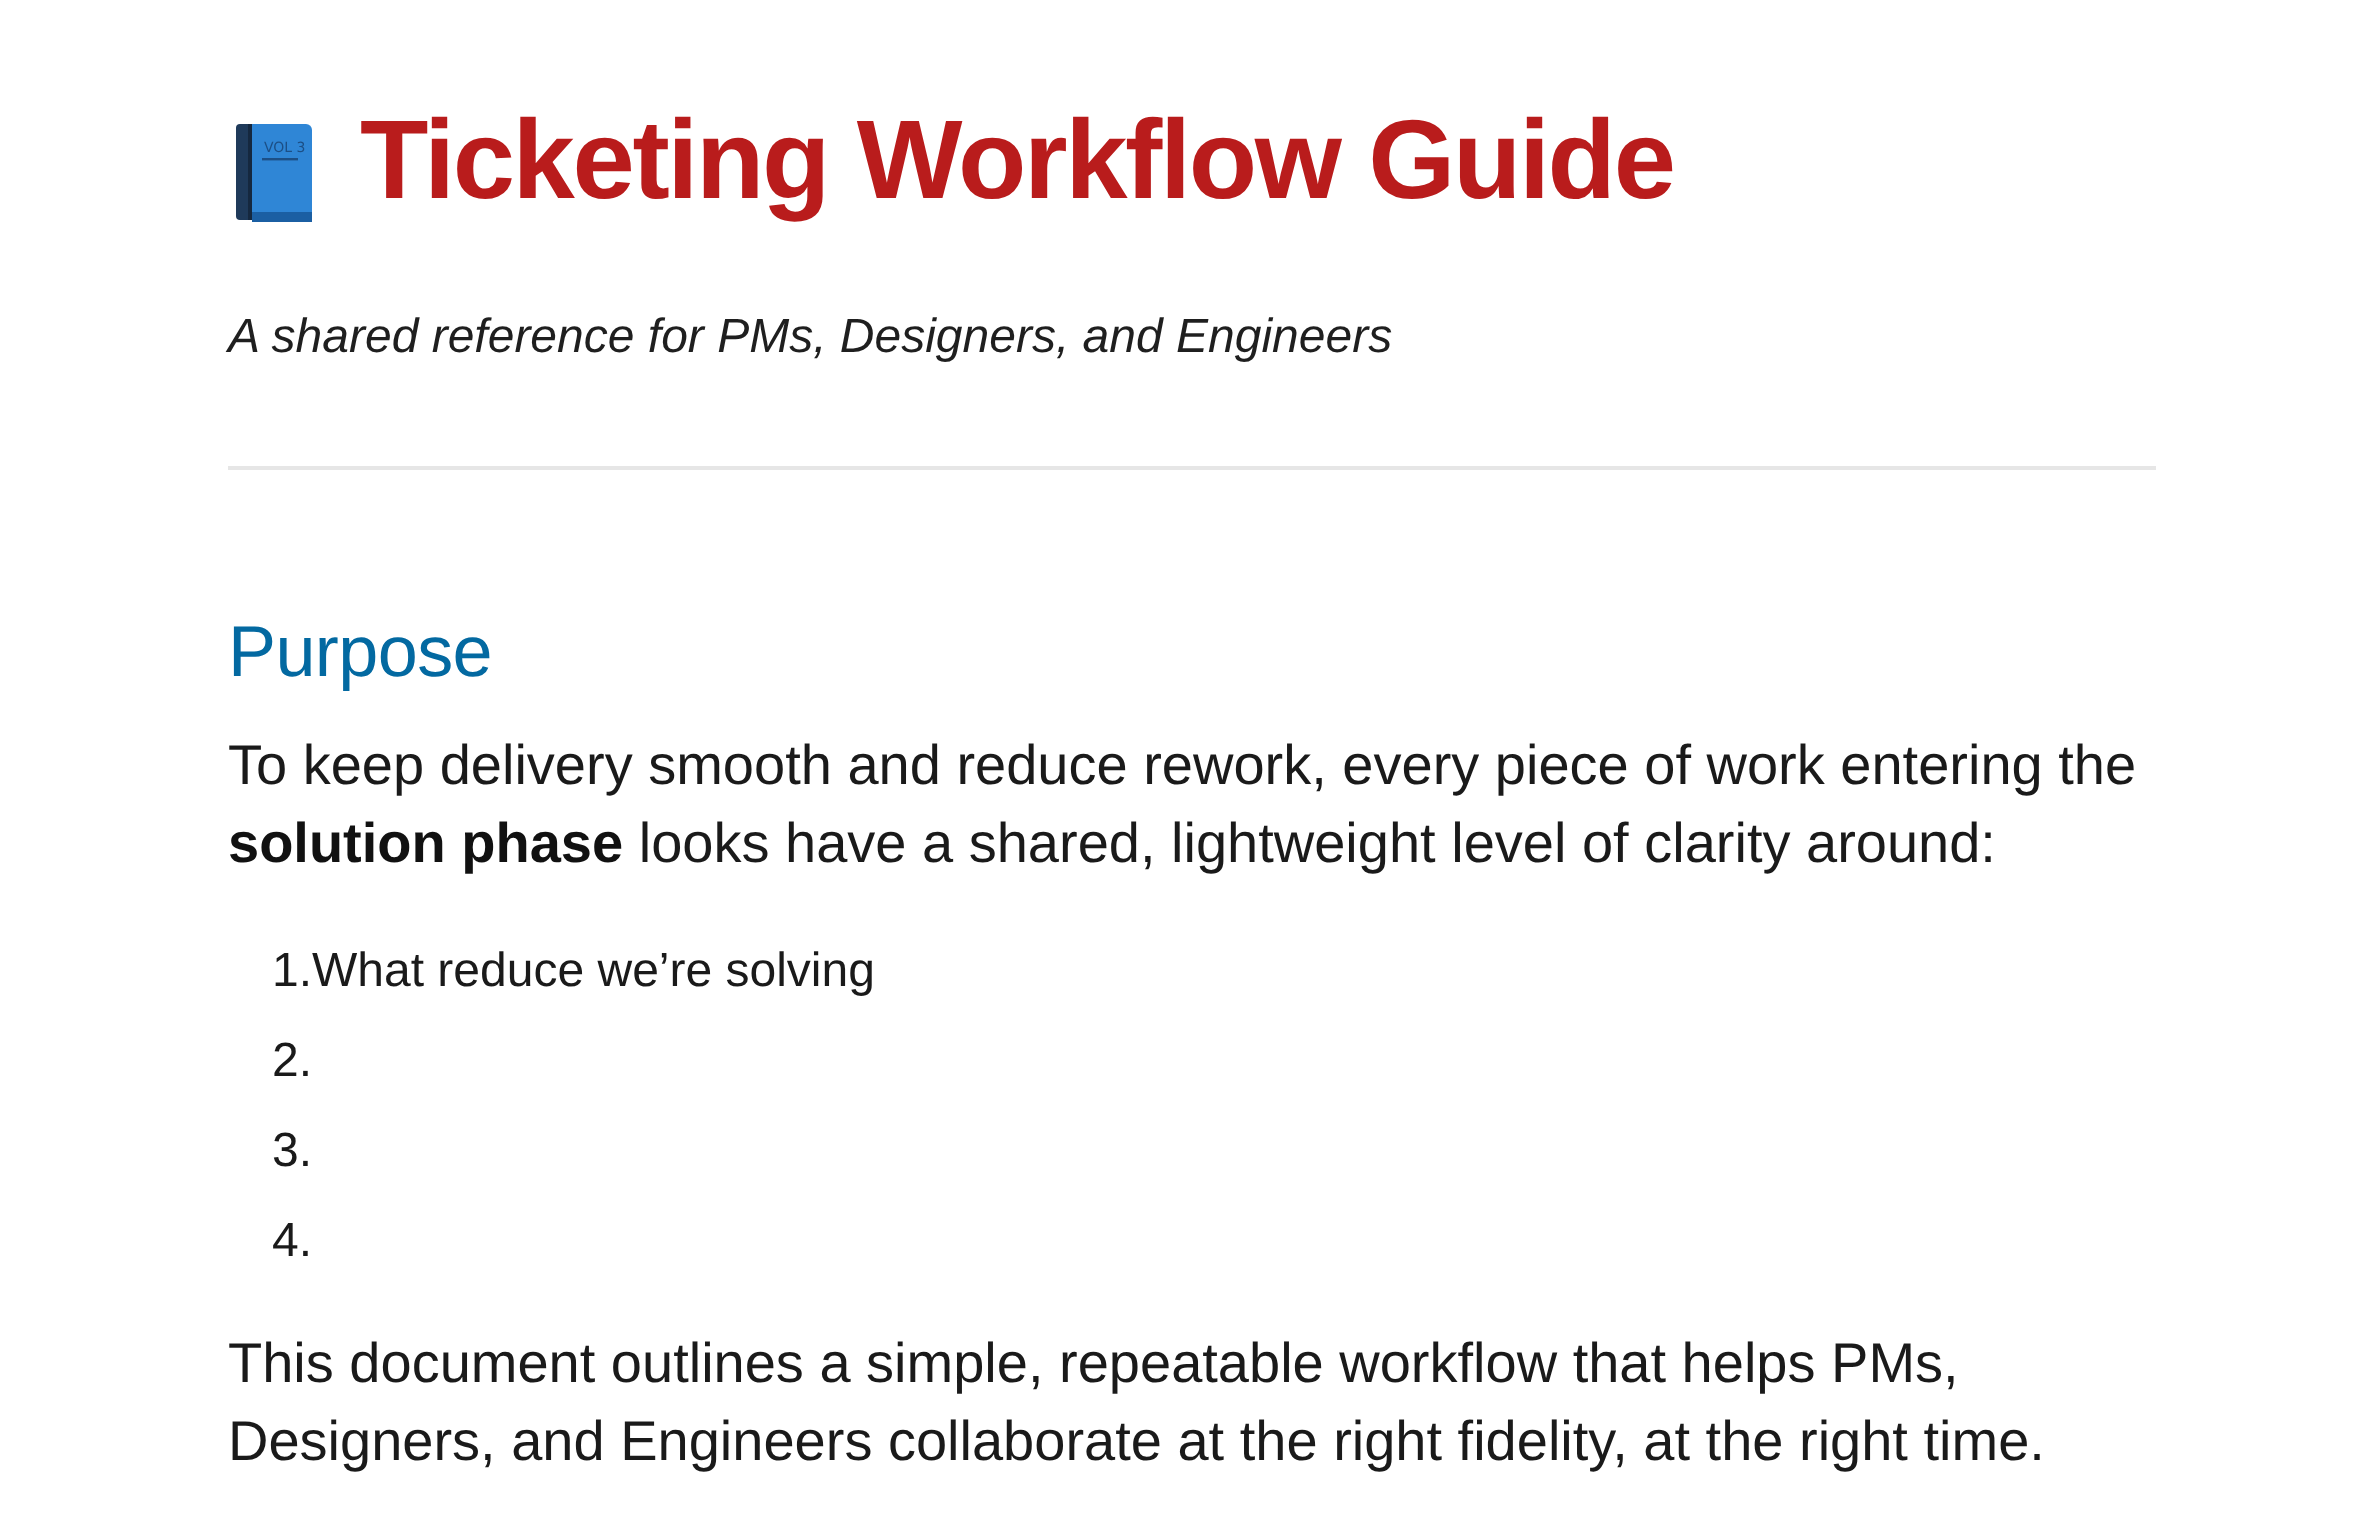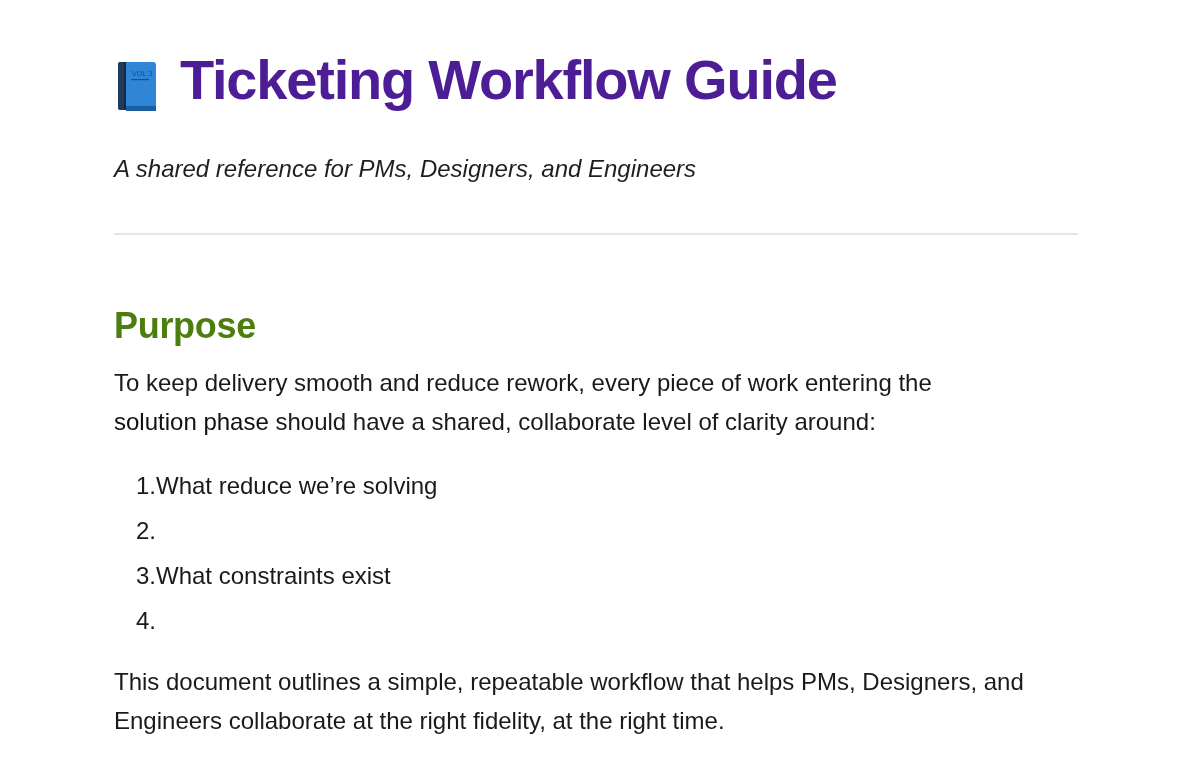--- a/index.html
+++ b/index.html
@@ -32,21 +32,21 @@
       width: 46px;
       height: 56px;
       margin-right: 20px;
       position: relative;
       top: -6px;
     }
     .title {
       font-size: 56px;
       font-weight: 700;
       letter-spacing: -1.2px;
-      color: #4c1d95;
+      color: #b91c1c;
       margin: 0;
       line-height: 80px;
     }
     .subtitle {
       position: absolute;
       top: 155px;
       left: 0;
       font-size: 24px;
       font-style: italic;
       color: #1f1f1f;
@@ -62,37 +62,37 @@
       height: 0;
       border: none;
       border-top: 2px solid #e6e6e6;
       margin: 0;
     }
     .h2 {
       position: absolute;
       top: 305px;
       left: 0;
       font-size: 36px;
-      font-weight: 700;
-      color: #4d7c0f;
+      font-weight: 400;
+      color: #0369a1;
       margin: 0;
       letter-spacing: -0.3px;
     }
     .para {
       position: absolute;
       left: 0;
-      font-size: 24px;
+      font-size: 28px;
       line-height: 39px;
       color: #1a1a1a;
       margin: 0;
       width: 960px;
     }
     .para1 { top: 363px; }
     .para2 { top: 662px; }
-    .para strong { font-weight: 400; color: #111; }
+    .para strong { font-weight: 700; color: #111; }
     .list {
       position: absolute;
       top: 463px;
       left: 0;
       margin: 0;
       padding: 0;
       list-style: none;
     }
     .list li {
       display: flex;
@@ -135,33 +135,32 @@
     </span>
     <h1 class="title">Ticketing Workflow Guide</h1>
   </div>
 
   <p class="subtitle">A shared reference for PMs, Designers, and Engineers</p>
 
   <hr class="divider">
 
   <h2 class="h2">Purpose</h2>
 
-  <p class="para para1"><span>To keep delivery smooth and reduce rework, every piece of work entering the</span><br><strong>solution phase</strong><span> should have a shared, collaborate level of clarity around:</span></p>
+  <p class="para para1"><span>To keep delivery smooth and reduce rework, every piece of work entering the</span><br><strong>solution phase</strong><span> looks have a shared, lightweight level of clarity around:</span></p>
 
   <ol class="list">
     <li>
       <span class="num"><span class="num-inner">1.</span></span>
       <span class="text">What reduce we’re solving</span>
     </li>
     <li>
       <span class="num"><span class="num-inner">2.</span></span>
     </li>
     <li>
       <span class="num"><span class="num-inner">3.</span></span>
-      <span class="text">What constraints exist</span>
     </li>
     <li>
       <span class="num"><span class="num-inner">4.</span></span>
     </li>
   </ol>
 
   <p class="para para2">This document outlines a simple, repeatable workflow that helps PMs, Designers, and Engineers collaborate at the right fidelity, at the right time.</p>
 
 </div>
 

